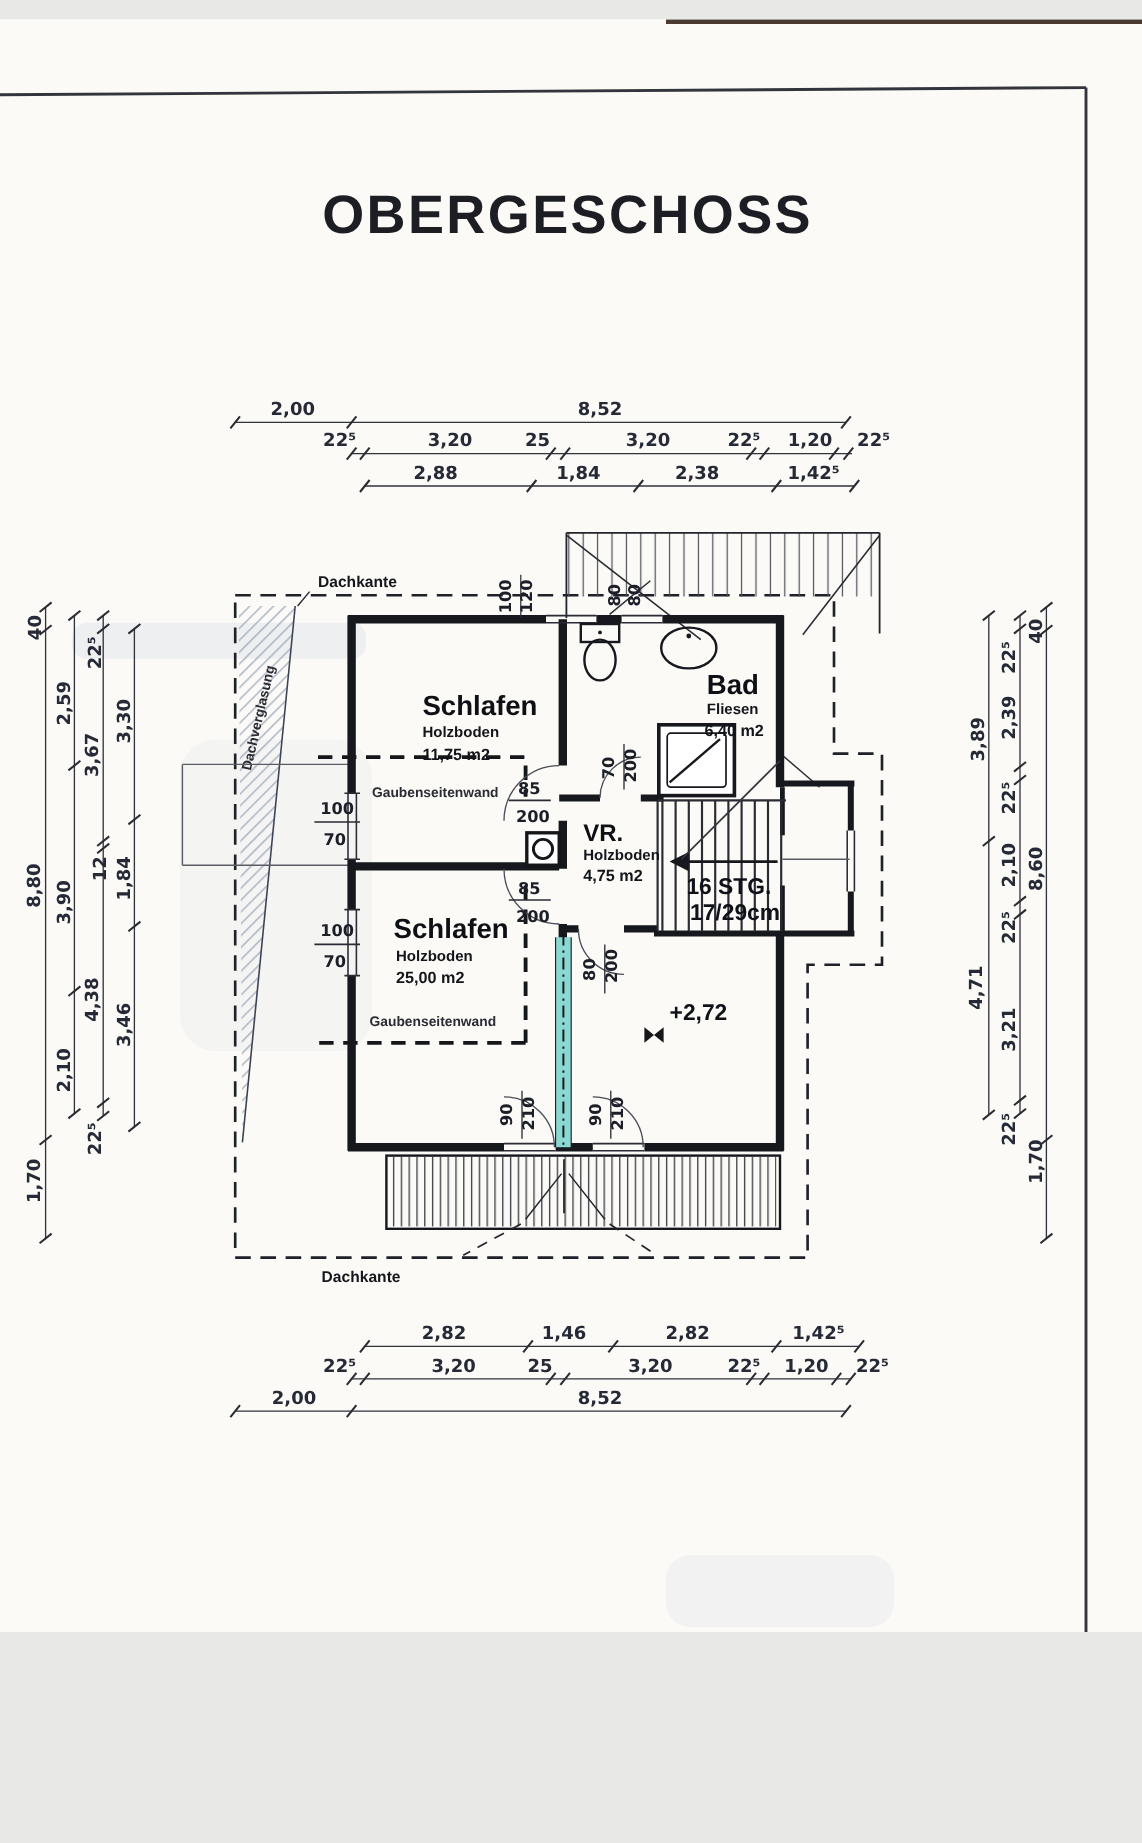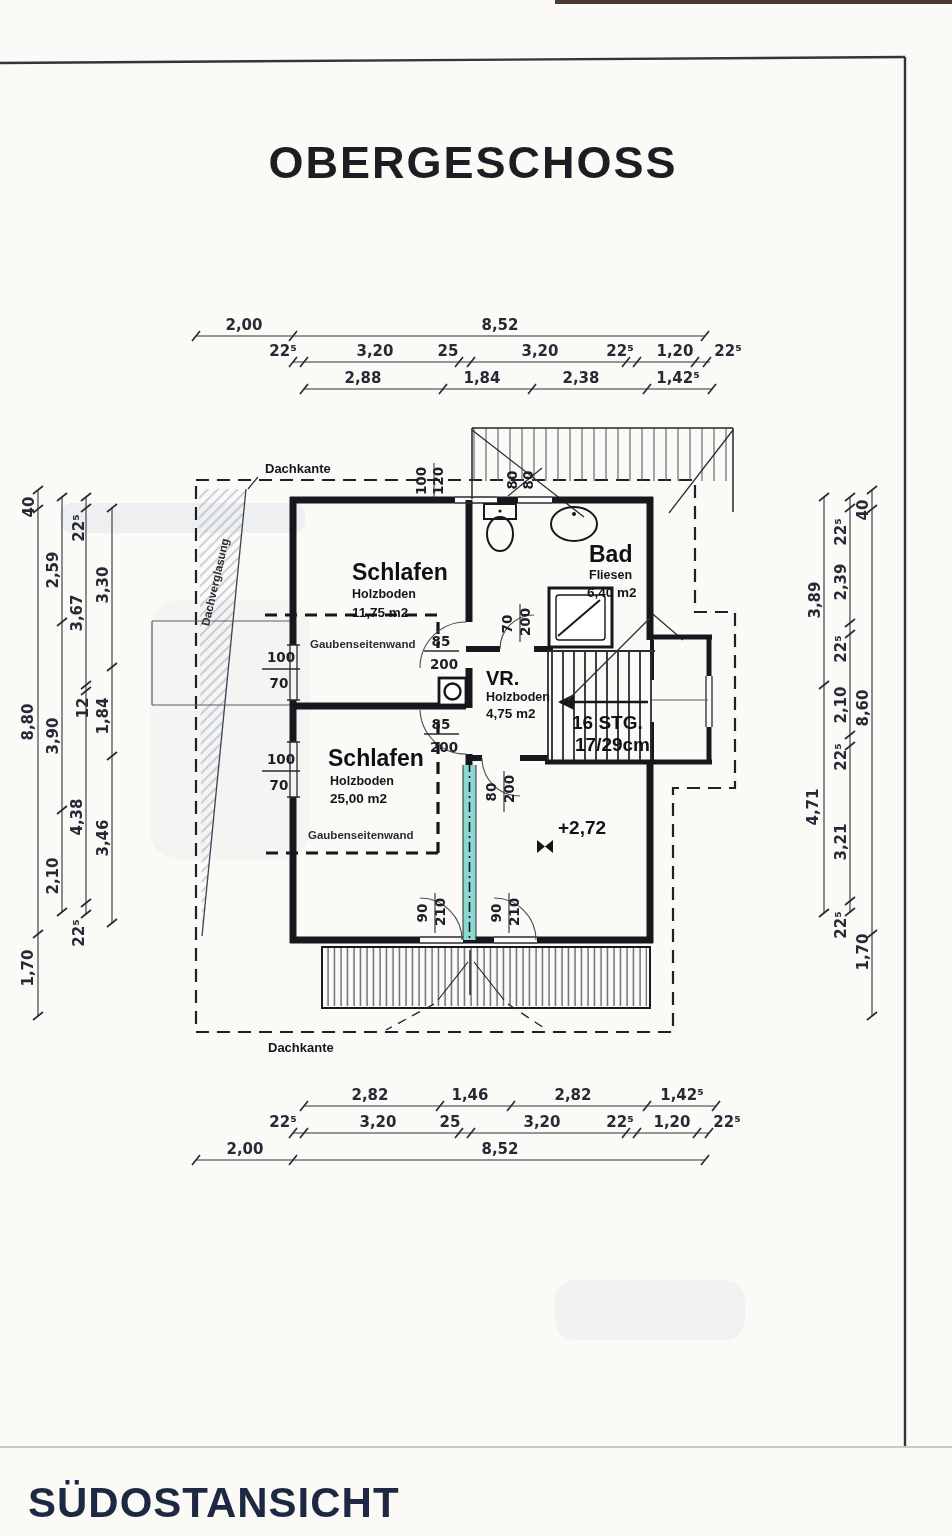--- a/index.html
+++ b/index.html
@@ -1,17 +1,17 @@
 <!DOCTYPE html>
 <html><head>
 <meta charset="utf-8">
 <title>Obergeschoss Plan</title>
 <style>
   html,body{margin:0;padding:0;background:#e8e8e6;}
-  .page{position:relative;width:952px;height:1536px;margin:0 auto;background:#fbfaf7;overflow:hidden;
+  .page{position:relative;width:952px;height:1344px;margin:16px auto;background:#fbfaf7;overflow:hidden;
         font-family:"Liberation Sans",sans-serif;text-align:right;}
   svg{position:absolute;left:0;top:0;}
   .t-title{font-family:"Liberation Sans",sans-serif;font-weight:bold;font-size:45px;letter-spacing:2px;fill:#1d1e24;}
   .t-sect{font-family:"Liberation Sans",sans-serif;font-weight:bold;font-size:42px;letter-spacing:1px;fill:#1f2843;}
   .t-room{font-family:"Liberation Sans",sans-serif;font-weight:bold;font-size:23px;fill:#0f1015;}
   .t-room-sm{font-family:"Liberation Sans",sans-serif;font-weight:bold;font-size:20px;fill:#0f1015;}
   .t-sub{font-family:"Liberation Sans",sans-serif;font-weight:bold;font-size:12.5px;fill:#14151b;}
   .t-area{font-family:"Liberation Sans",sans-serif;font-weight:bold;font-size:13.5px;fill:#14151b;}
   .t-dim{font-family:"DejaVu Sans",sans-serif;font-weight:bold;font-size:15px;fill:#262a36;}
   .t-dimsm{font-family:"DejaVu Sans",sans-serif;font-weight:bold;font-size:13.5px;fill:#1c1e28;}

